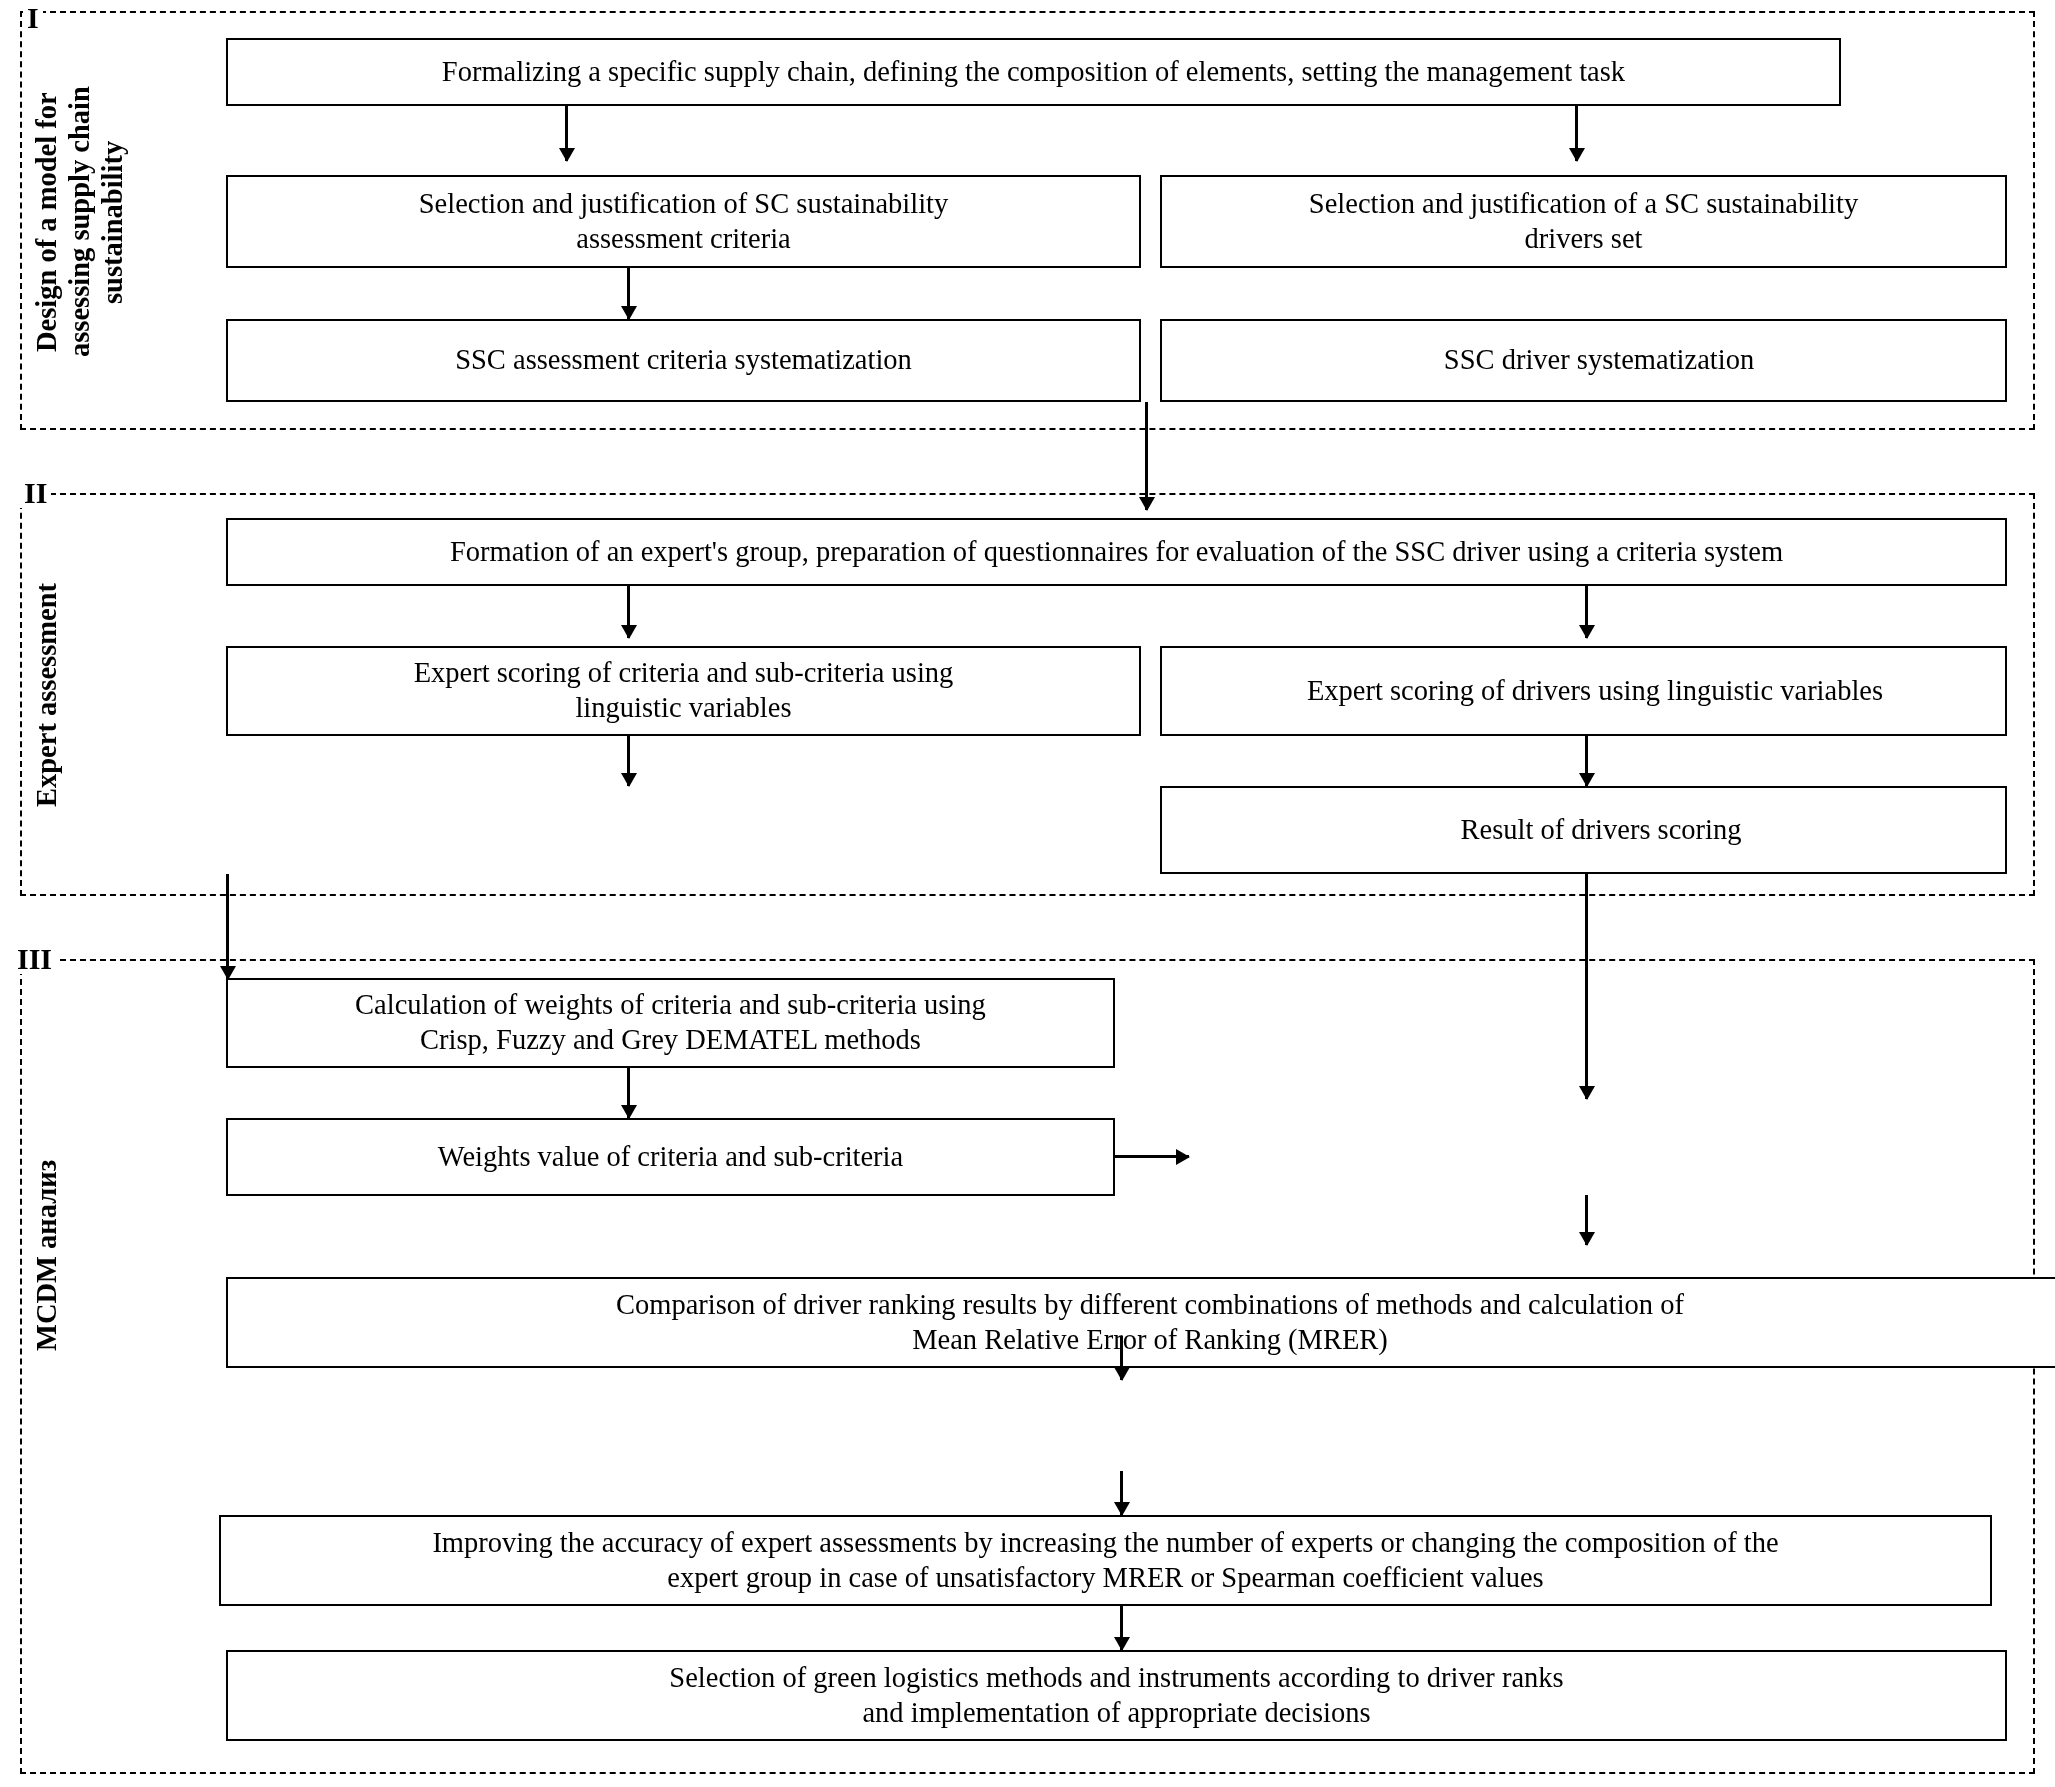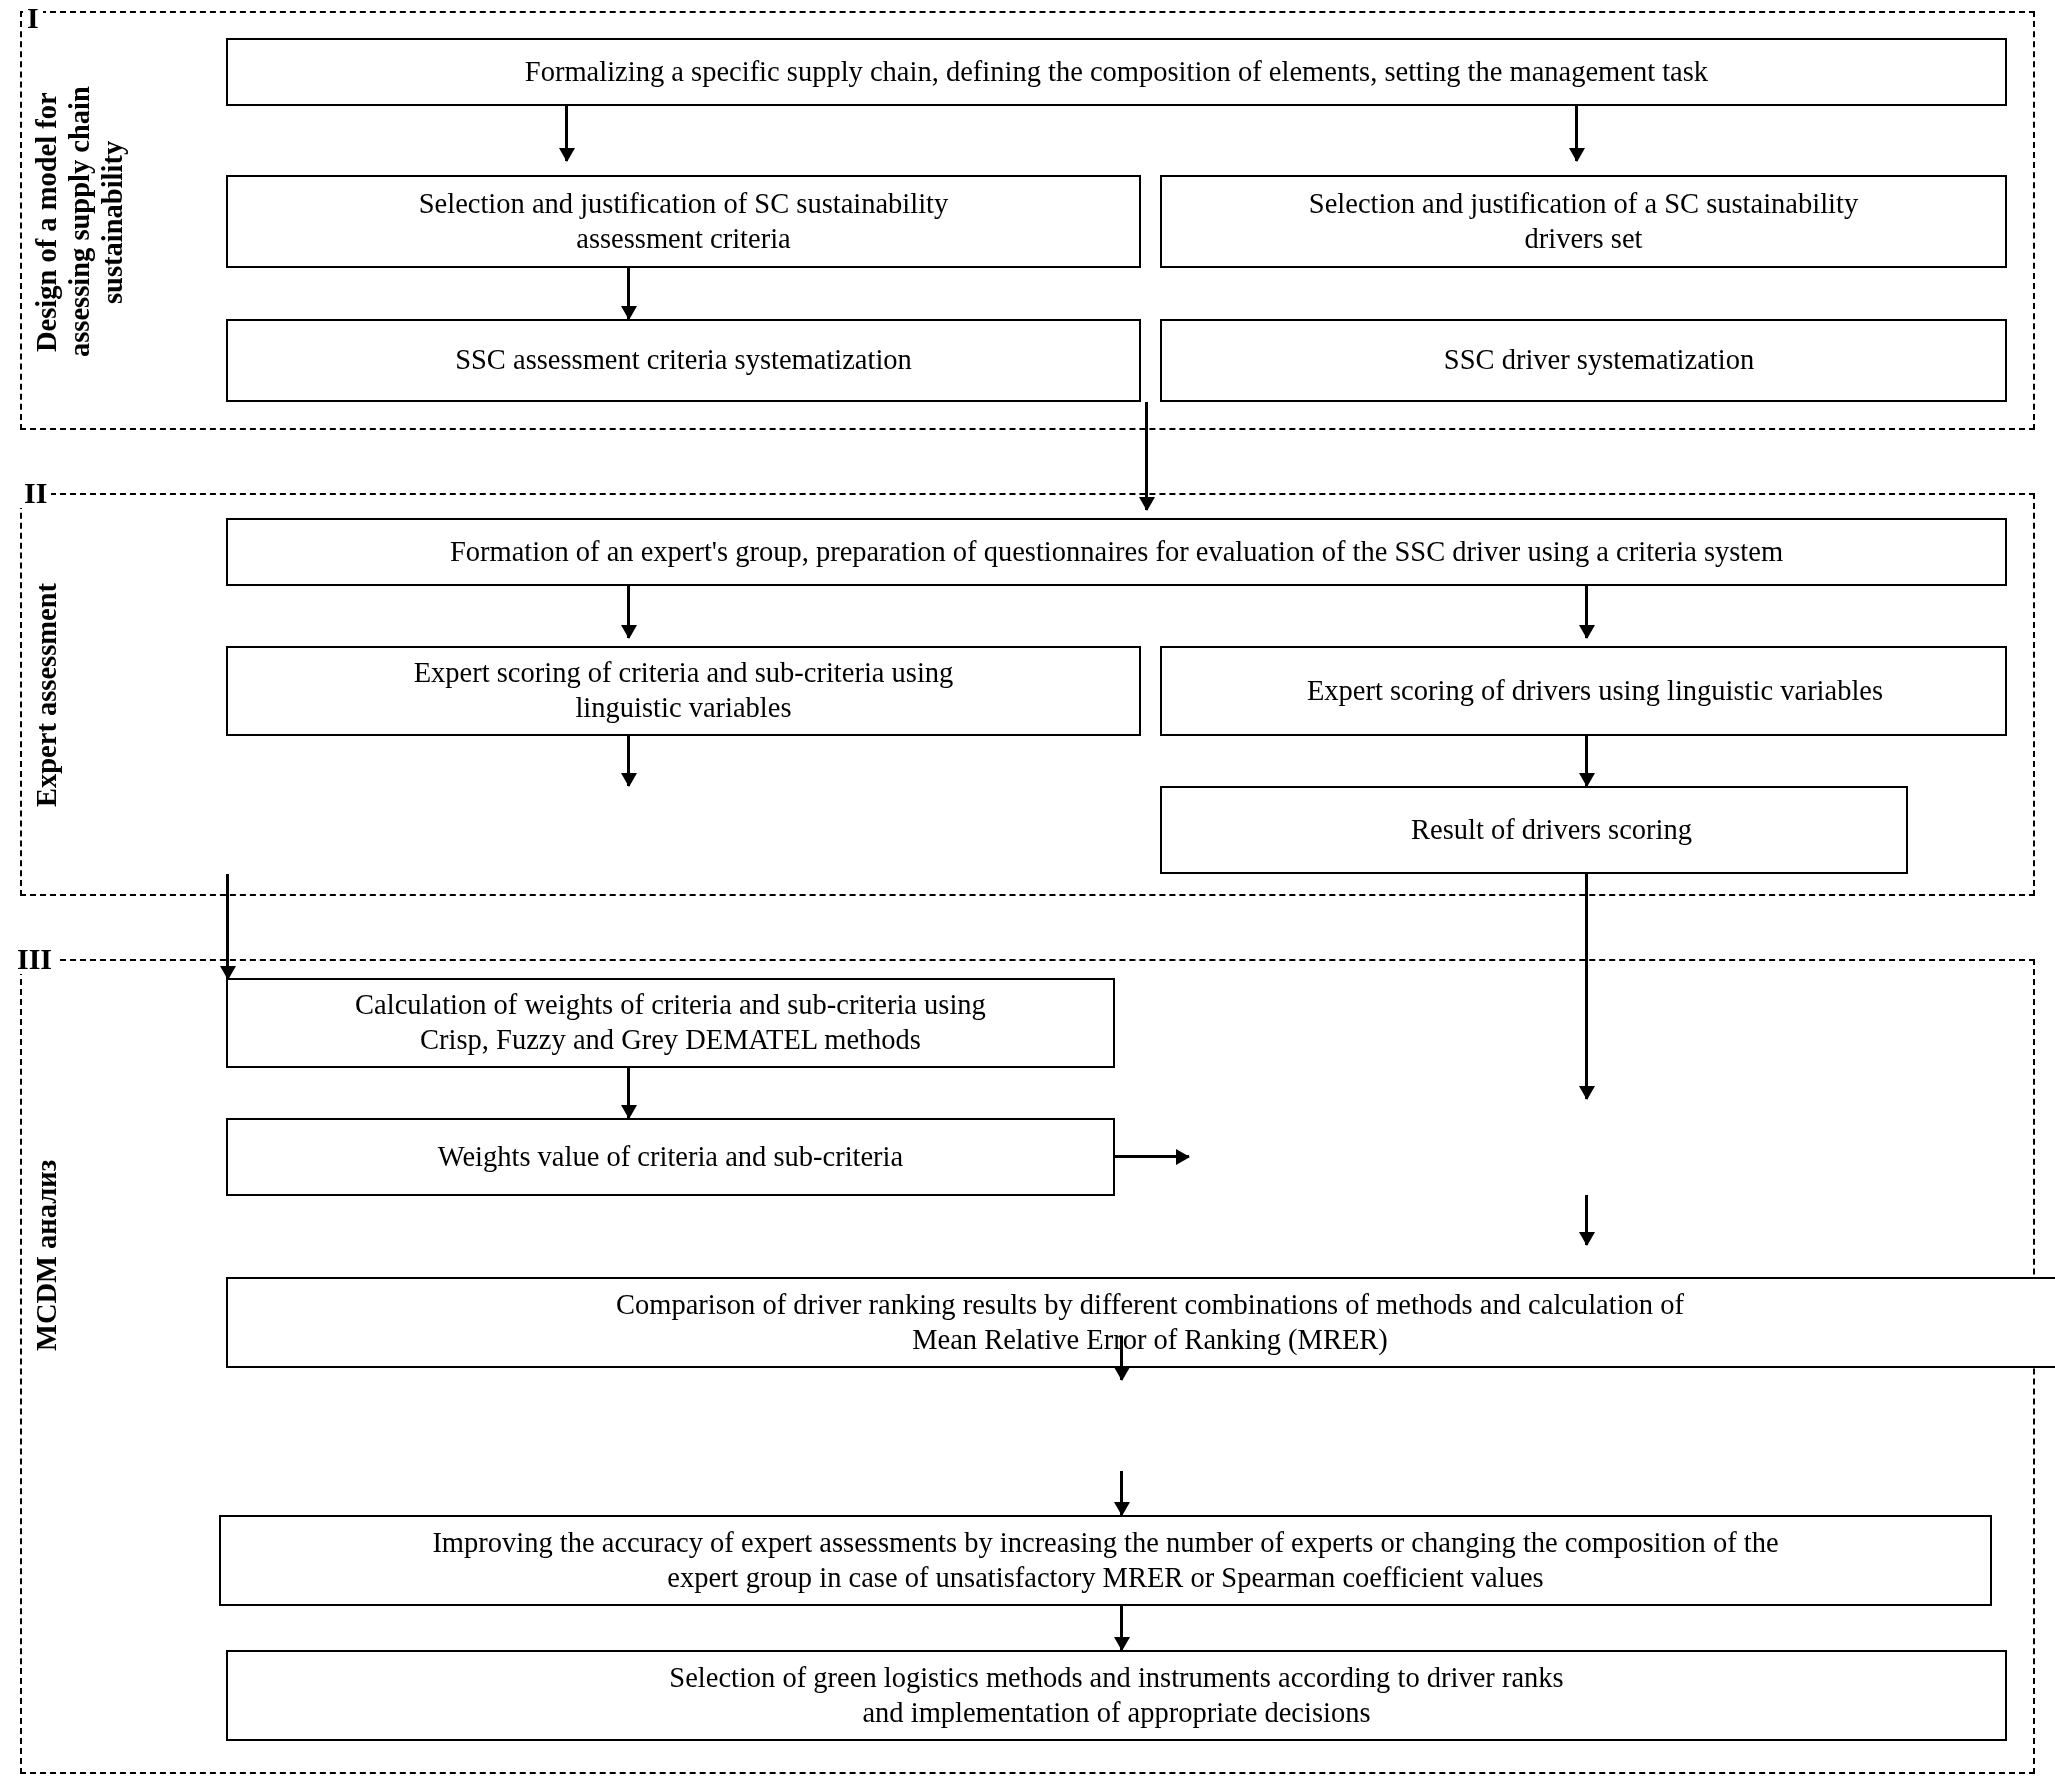--- a/index.html
+++ b/index.html
@@ -100,21 +100,21 @@
 <body>
 
 <div id="page">
 
   <div class="stage" style="left:20px; top:11px; width:2015px; height:419px;"></div>
   <div class="stage-numeral" style="left:23px; top:3px;">I</div>
   <div class="stage-title" style="left:31px; top:27.5px; width:100px; height:388px;">Design of a model for
 assessing supply chain
 sustainability</div>
 
-  <div class="box" style="left:226px; top:38px; width:1781px; height:68px;">Formalizing a specific supply chain, defining the composition of elements, setting the management task</div>
+  <div class="box" style="left:226px; top:38px; width:1615px; height:68px;">Formalizing a specific supply chain, defining the composition of elements, setting the management task</div>
 
   <div class="arrow-v" style="left:565px; top:106px; height:55px;"></div>
   <div class="arrow-v" style="left:1575px; top:106px; height:55px;"></div>
 
   <div class="box" style="left:226px; top:175px; width:915px; height:93px;">Selection and justification of SC sustainability
 assessment criteria</div>
   <div class="box" style="left:1160px; top:175px; width:847px; height:93px;">Selection and justification of a SC sustainability
 drivers set</div>
 
   <div class="arrow-v" style="left:627px; top:267px; height:52px;"></div>
@@ -133,21 +133,21 @@
   <div class="arrow-v" style="left:627px; top:585px; height:53px;"></div>
   <div class="arrow-v" style="left:1585px; top:585px; height:53px;"></div>
 
   <div class="box" style="left:226px; top:646px; width:915px; height:90px;">Expert scoring of criteria and sub-criteria using
 linguistic variables</div>
   <div class="box" style="left:1160px; top:646px; width:847px; height:90px;padding-left:32px;">Expert scoring of drivers using linguistic variables</div>
 
   <div class="arrow-v" style="left:627px; top:736px; height:50px;"></div>
   <div class="arrow-v" style="left:1585px; top:736px; height:50px;"></div>
 
-  <div class="box" style="left:1160px; top:786px; width:748px; height:88px;padding-left:44px;">Result of drivers scoring</div>
+  <div class="box" style="left:1160px; top:786px; width:847px; height:88px;padding-left:44px;">Result of drivers scoring</div>
 
   <div class="arrow-v" style="left:226px; top:874px; height:105px;"></div>
   <div class="arrow-v" style="left:1585px; top:874px; height:225px;"></div>
 
   <div class="stage" style="left:20px; top:959px; width:2015px; height:815px;"></div>
   <div class="stage-numeral" style="left:13px; top:944px;">III</div>
   <div class="stage-title" style="left:31px; top:980px; width:60px; height:550px;">MCDM анализ</div>
 
   <div class="box" style="left:226px; top:978px; width:889px; height:90px;">Calculation of weights of criteria and sub-criteria using
 Crisp, Fuzzy and Grey DEMATEL methods</div>

